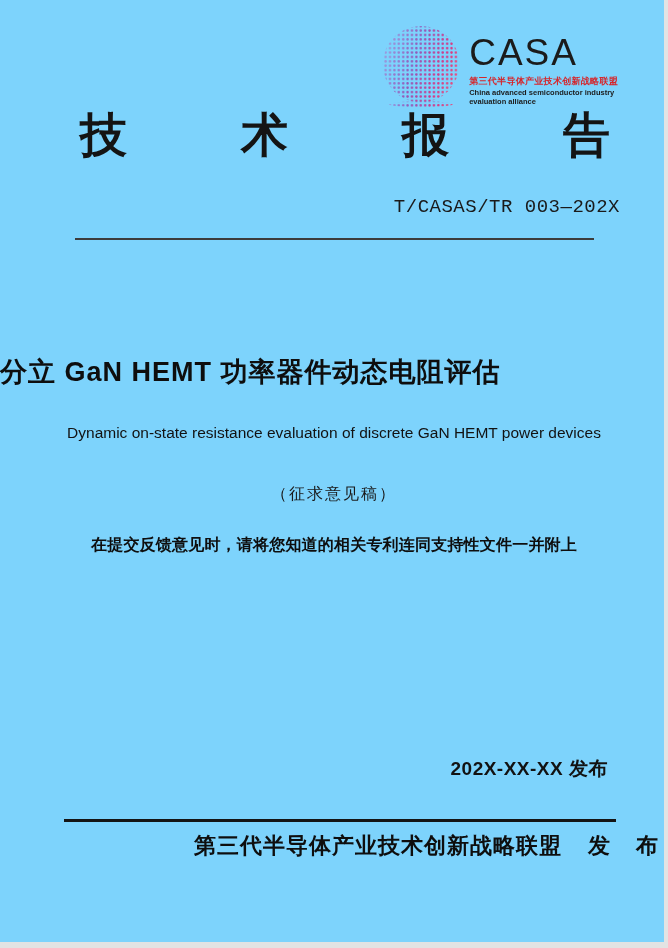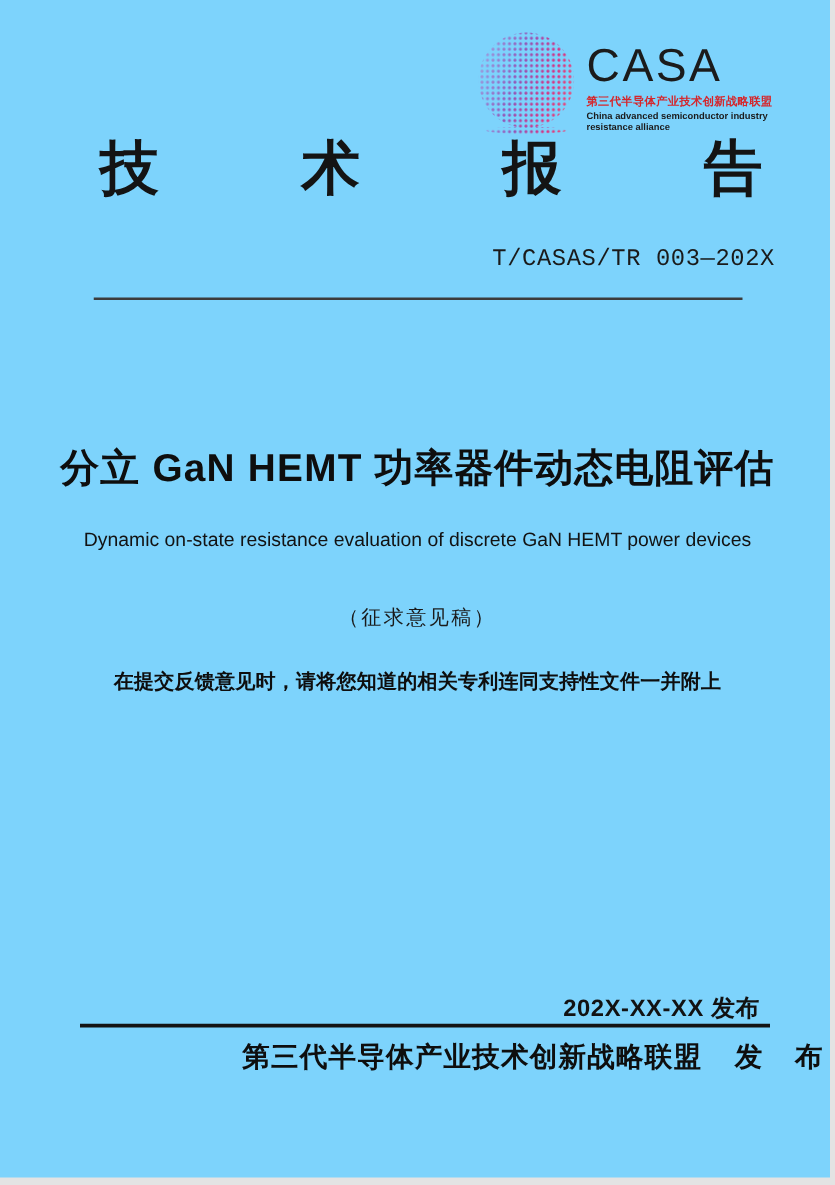--- a/index.html
+++ b/index.html
@@ -81,23 +81,22 @@
     height: 2px;
     background: #3c3c3c;
   }
 
   
   .title-cn {
     position: absolute;
     top: 354px;
     left: 0;
     width: 100%;
-    text-align: center;
     font-weight: 800;
-    font-size: 31px;
+    font-size: 27px;
     letter-spacing: 1px;
     color: #0e0e0e;
   }
   .title-en {
     position: absolute;
     top: 424px;
     left: 0;
     width: 100%;
     text-align: center;
     font-family: Liberation Sans, sans-serif;
@@ -123,21 +122,21 @@
     text-align: center;
     font-weight: 700;
     font-size: 16px;
     letter-spacing: 0.2px;
     color: #0e0e0e;
   }
 
   
   .publish-date {
     position: absolute;
-    top: 794px;
+    top: 756px;
     right: 60px;
     font-weight: 700;
     font-size: 19px;
     letter-spacing: 0.5px;
     color: #121212;
   }
   .rule-bottom {
     position: absolute;
     top: 819px;
     left: 64px;
@@ -185,21 +184,21 @@
       </defs>
       <g mask="url(#dotm)">
         <circle cx="44" cy="42" r="40" fill="url(#globegrad)"></circle>
         <ellipse cx="44" cy="84" rx="34" ry="3" fill="url(#globegrad)"></ellipse>
       </g>
     </svg>
     <div class="logo-text">
       <div class="logo-acronym">CASA</div>
       <div class="logo-cn">第三代半导体产业技术创新战略联盟</div>
       <div class="logo-en">China advanced semiconductor industry</div>
-      <div class="logo-en">resistance alliance</div>
+      <div class="logo-en">evaluation alliance</div>
     </div>
   </div>
 
   <div class="doc-type-row">
     <span>技</span>
     <span>术</span>
     <span>报</span>
     <span>告</span>
   </div>
 

